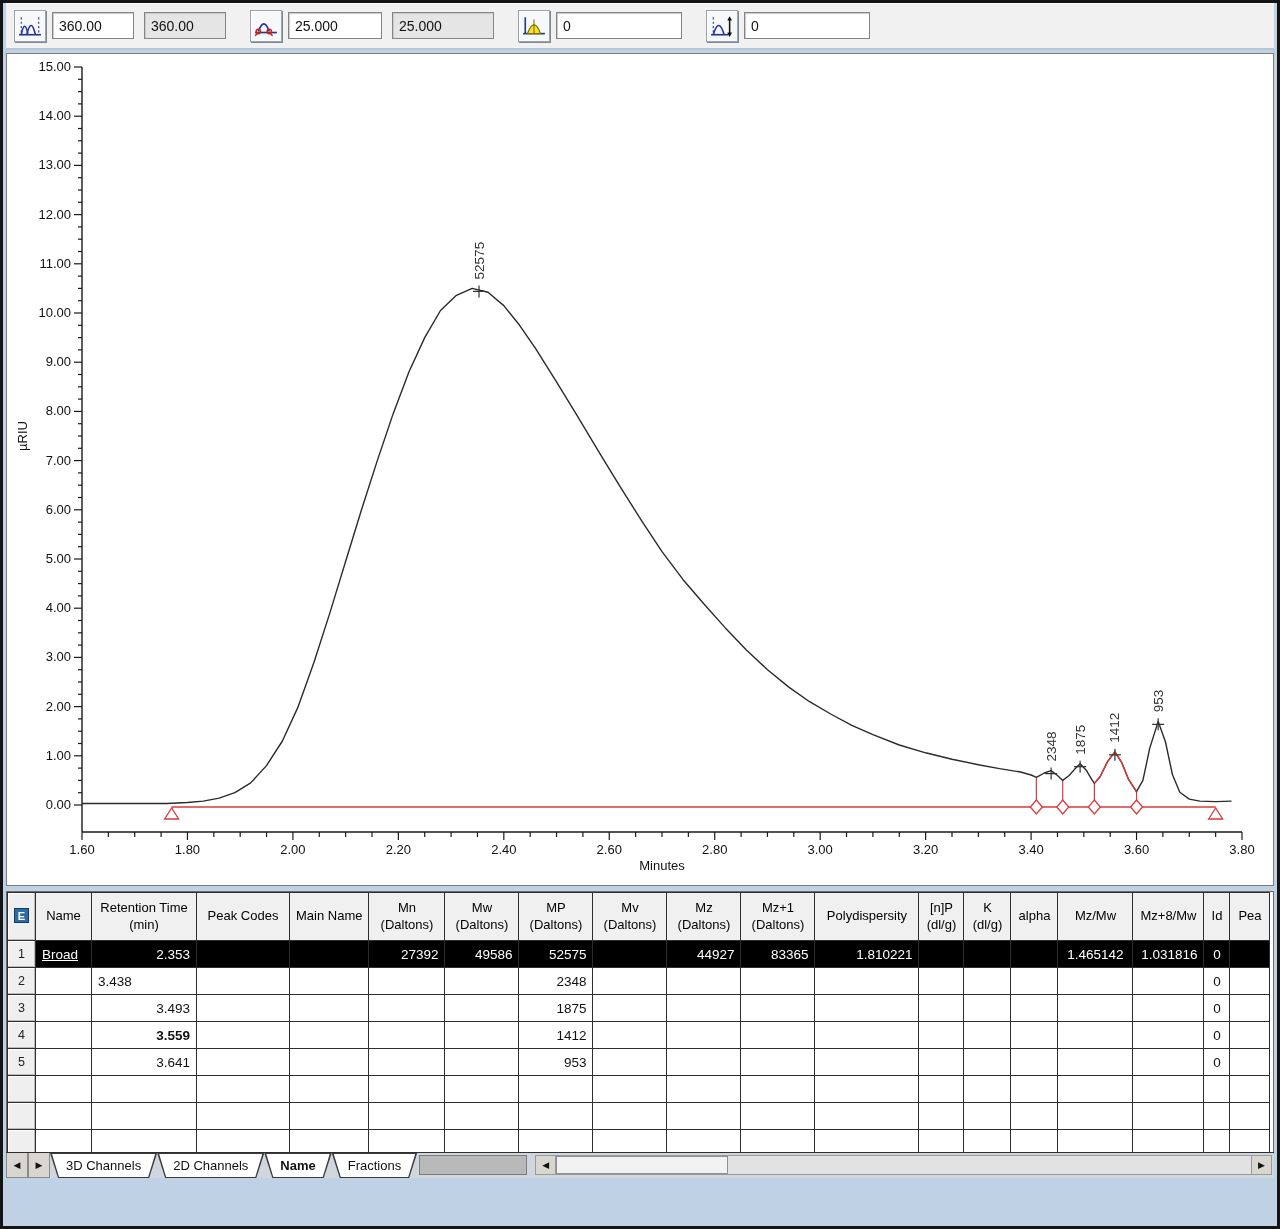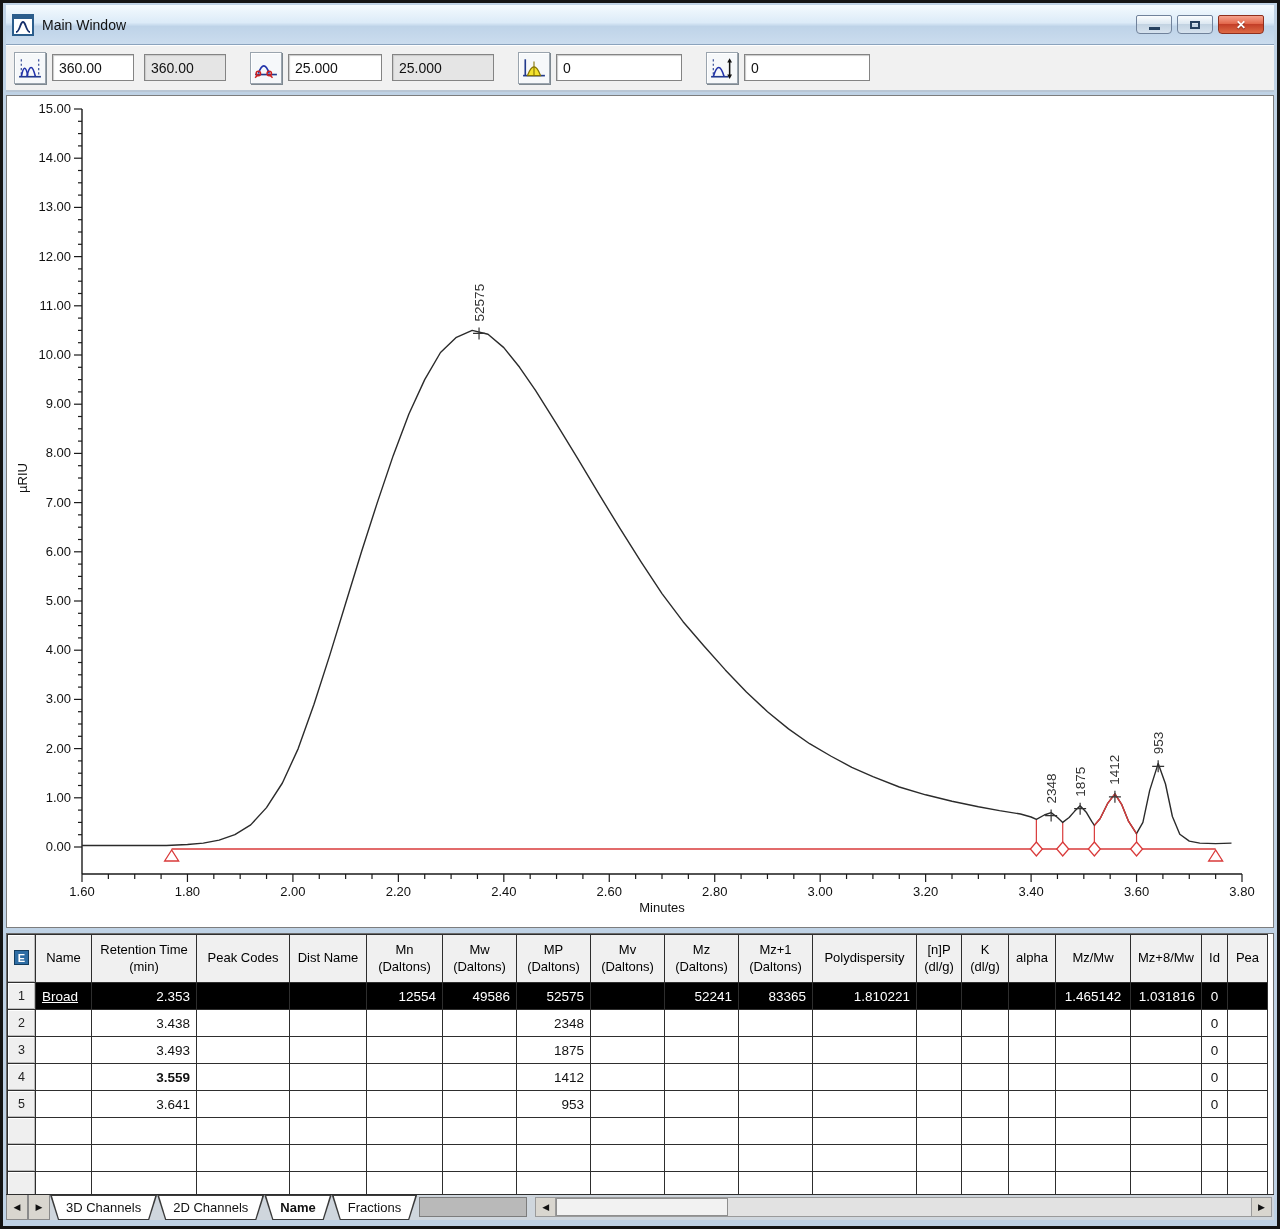--- a/index.html
+++ b/index.html
@@ -77,37 +77,20 @@
   .sb-btn { width:20px; background:#d9d6cf; border-right:1px solid #9a9a9a;
             display:flex; align-items:center; justify-content:center; font-size:9px; color:#111; }
   .sb-btn.right { border-right:none; border-left:1px solid #9a9a9a; margin-left:auto; }
   .sb-thumb { width:172px; background:#f2f2f2; border:1px solid #8f8f8f; margin:0; }
 </style>
 </head>
 <body>
 
 <div class="frame">
 
-  <div class="titlebar">
-    <svg class="title-icon" viewBox="0 0 22 22">
-      <rect x="1" y="1" width="20" height="20" fill="#ffffff" stroke="#2b5d8c" stroke-width="2"></rect>
-      <rect x="1" y="1" width="20" height="4" fill="#2b5d8c"></rect>
-      <path d="M4,18 C8,18 8,8 11,8 C14,8 14,18 18,18" fill="none" stroke="#16306b" stroke-width="1.8"></path>
-    </svg>
-    <span class="title-text">Main Window</span>
-    <div class="win-buttons">
-      <div class="wb">
-          <div class="glyph-min"></div>
-        </div>
-      <div class="wb">
-          <div class="glyph-max"></div>
-        </div>
-      <div class="wb wb-close">✕</div>
-    </div>
-  </div>
 
   <div class="toolbar">
     <div class="tool-btn">
       <svg width="24" height="24" viewBox="0 0 22 22">
         <line x1="3" y1="3" x2="3" y2="19" stroke="#223a8c" stroke-dasharray="2,2"></line>
         <line x1="19" y1="3" x2="19" y2="19" stroke="#223a8c" stroke-dasharray="2,2"></line>
         <line x1="1" y1="19" x2="21" y2="19" stroke="#223a8c" stroke-width="1.5"></line>
         <path d="M3,19 Q6,4 9,18" fill="none" stroke="#2233aa" stroke-width="1.5"></path>
         <path d="M8,19 Q12,2 16,19" fill="none" stroke="#2233aa" stroke-width="1.5"></path>
       </svg>
@@ -339,21 +322,21 @@
           <col style="width: 71px;">
           <col style="width: 26px;">
           <col style="width: 40px;">
         </colgroup>
         <thead>
           <tr>
             <th class="rowhdr"><span class="e-icon">E</span></th>
             <th>Name</th>
             <th>Retention Time<br>(min)</th>
             <th>Peak Codes</th>
-            <th>Dist Name</th>
+            <th>Main Name</th>
             <th>Mn<br>(Daltons)</th>
             <th>Mw<br>(Daltons)</th>
             <th>MP<br>(Daltons)</th>
             <th>Mv<br>(Daltons)</th>
             <th>Mz<br>(Daltons)</th>
             <th>Mz+1<br>(Daltons)</th>
             <th>Polydispersity</th>
             <th>[n]P<br>(dl/g)</th>
             <th>K<br>(dl/g)</th>
             <th>alpha</th>
@@ -363,39 +346,39 @@
             <th>Pea</th>
           </tr>
         </thead>
         <tbody>
           <tr class="sel">
             <th class="rowhdr">1</th>
             <td style="text-align: left; text-decoration: underline;">Broad</td>
             <td style="text-align: right;">2.353</td>
             <td style="text-align: left;"></td>
             <td style="text-align: left;"></td>
-            <td style="text-align: right;">12554</td>
+            <td style="text-align: right;">27392</td>
             <td style="text-align: right;">49586</td>
             <td style="text-align: right;">52575</td>
             <td style="text-align: right;"></td>
-            <td style="text-align: right;">52241</td>
+            <td style="text-align: right;">44927</td>
             <td style="text-align: right;">83365</td>
             <td style="text-align: right;">1.810221</td>
             <td style="text-align: right;"></td>
             <td style="text-align: right;"></td>
             <td style="text-align: right;"></td>
             <td style="text-align: center;">1.465142</td>
             <td style="text-align: right;">1.031816</td>
             <td style="text-align: center;">0</td>
             <td style="text-align: left;"></td>
           </tr>
           <tr>
             <th class="rowhdr">2</th>
             <td style="text-align: left;"></td>
-            <td style="text-align: right;">3.438</td>
+            <td style="text-align: left;">3.438</td>
             <td style="text-align: left;"></td>
             <td style="text-align: left;"></td>
             <td style="text-align: right;"></td>
             <td style="text-align: right;"></td>
             <td style="text-align: right;">2348</td>
             <td style="text-align: right;"></td>
             <td style="text-align: right;"></td>
             <td style="text-align: right;"></td>
             <td style="text-align: right;"></td>
             <td style="text-align: right;"></td>

